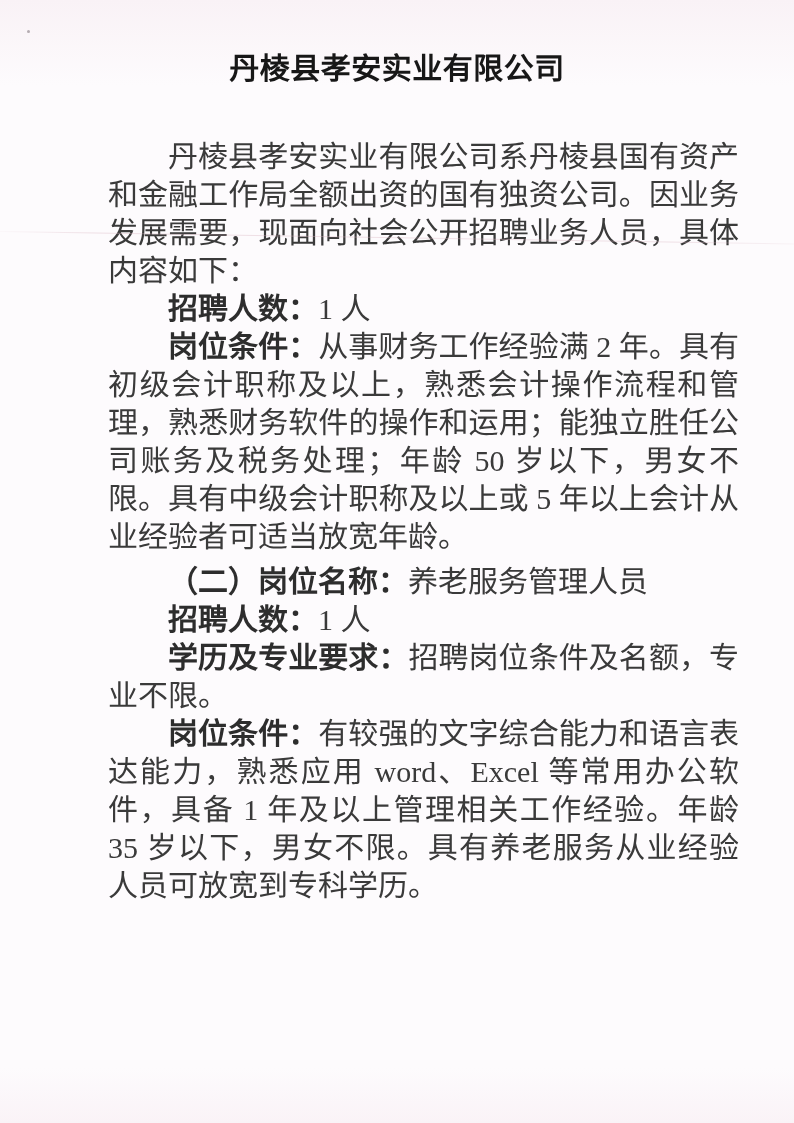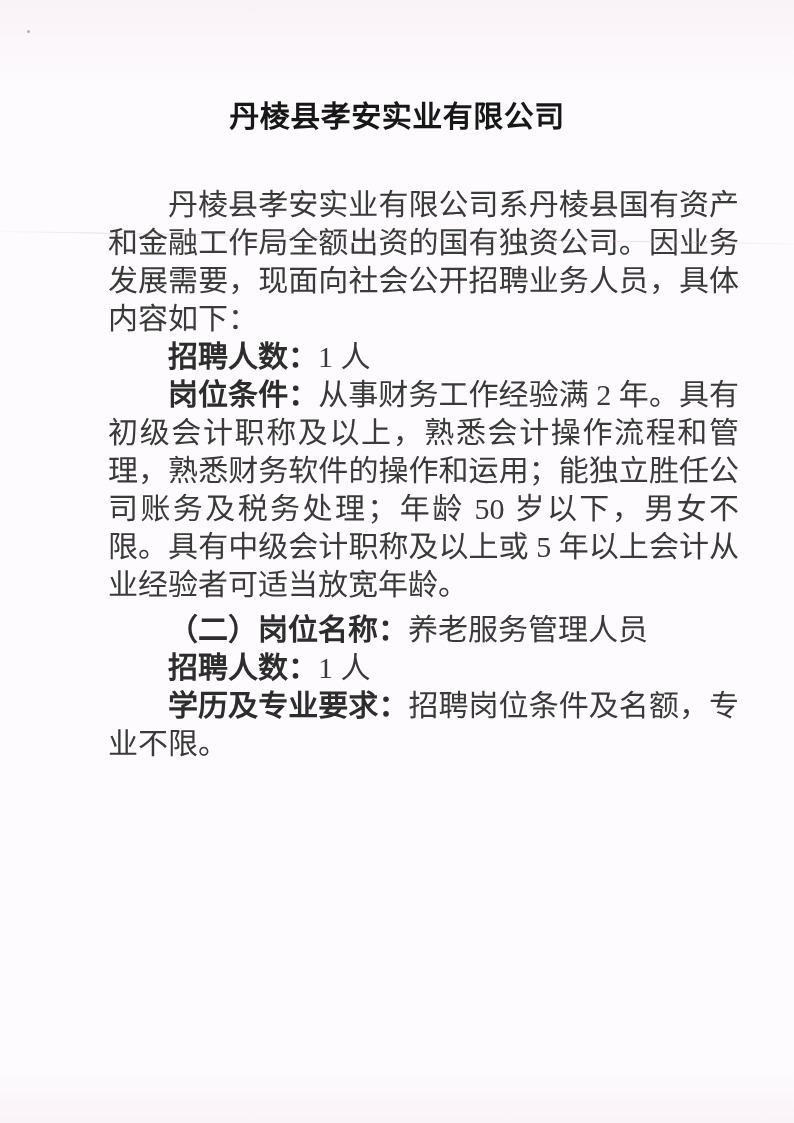--- a/index.html
+++ b/index.html
@@ -42,21 +42,21 @@
     position: absolute;
     left: 27px;
     top: 30px;
     width: 3px;
     height: 3px;
     border-radius: 50%;
     background: rgba(95,85,90,0.45);
   }
   .title {
     margin: 0;
-    padding-top: 88px;
+    padding-top: 40px;
     text-align: center;
     font-size: 30px;
     line-height: 58px;
     font-weight: 700;
     color: #171717;
     letter-spacing: 0.5px;
   }
   .content {
     margin: 40px 55px 0 108px;
     font-size: 30px;
@@ -102,15 +102,16 @@
 
 
     <p class="para"><span class="b">岗位条件：</span><span>从事财务工作经验满 2 年。具有初级会计职称及以上，熟悉会计操作流程和管理，熟悉财务软件的操作和运用；能独立胜任公司账务及税务处理；年龄 50 岁以下，男女不限。具有中级会计职称及以上或 5 年以上会计从业经验者可适当放宽年龄。</span></p>
 
     <p class="para block-gap"><span class="b">（二）岗位名称：</span><span>养老服务管理人员</span></p>
 
     <p class="para"><span class="b">招聘人数：</span><span>1 人</span></p>
 
     <p class="para"><span class="b">学历及专业要求：</span><span>招聘岗位条件及名额，专业不限。</span></p>
 
+    <p class="para"><span class="b">岗位条件：</span><span>有较强的文字综合能力和语言表达能力，熟悉应用 word、Excel 等常用办公软件，具备 1 年及以上管理相关工作经验。年龄 35 岁以下，男女不限。具有养老服务从业经验人员可放宽到专科学历。</span></p>
 
   </main>
 </div>
 
 </body></html>

